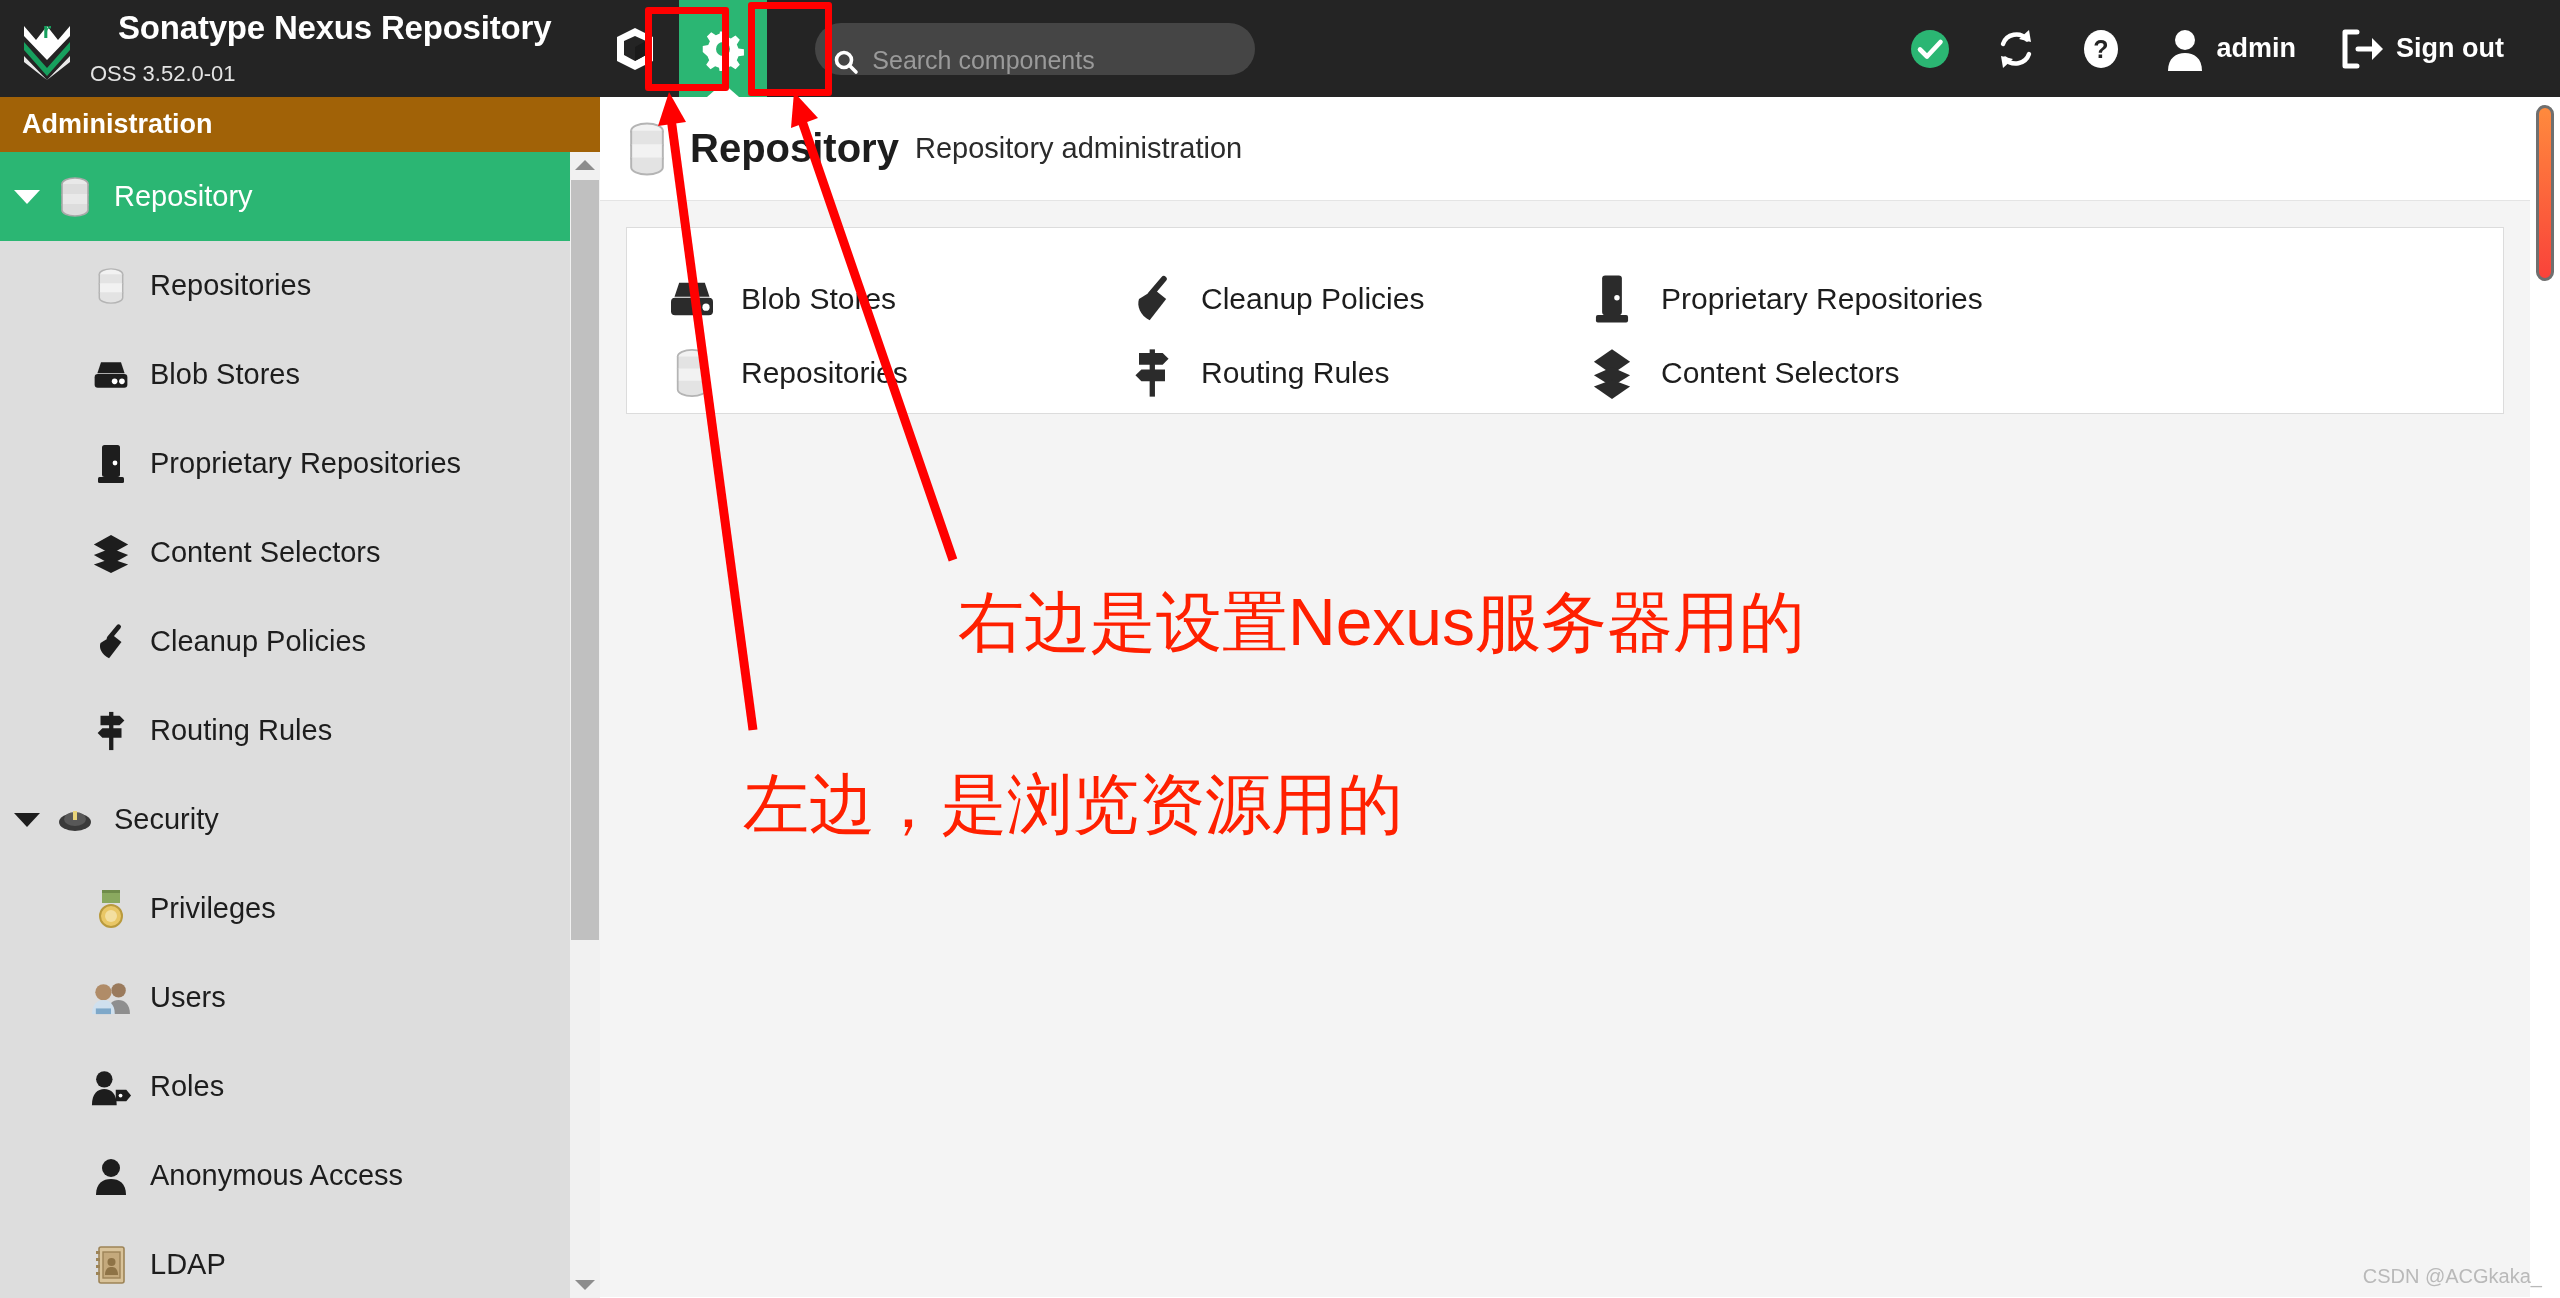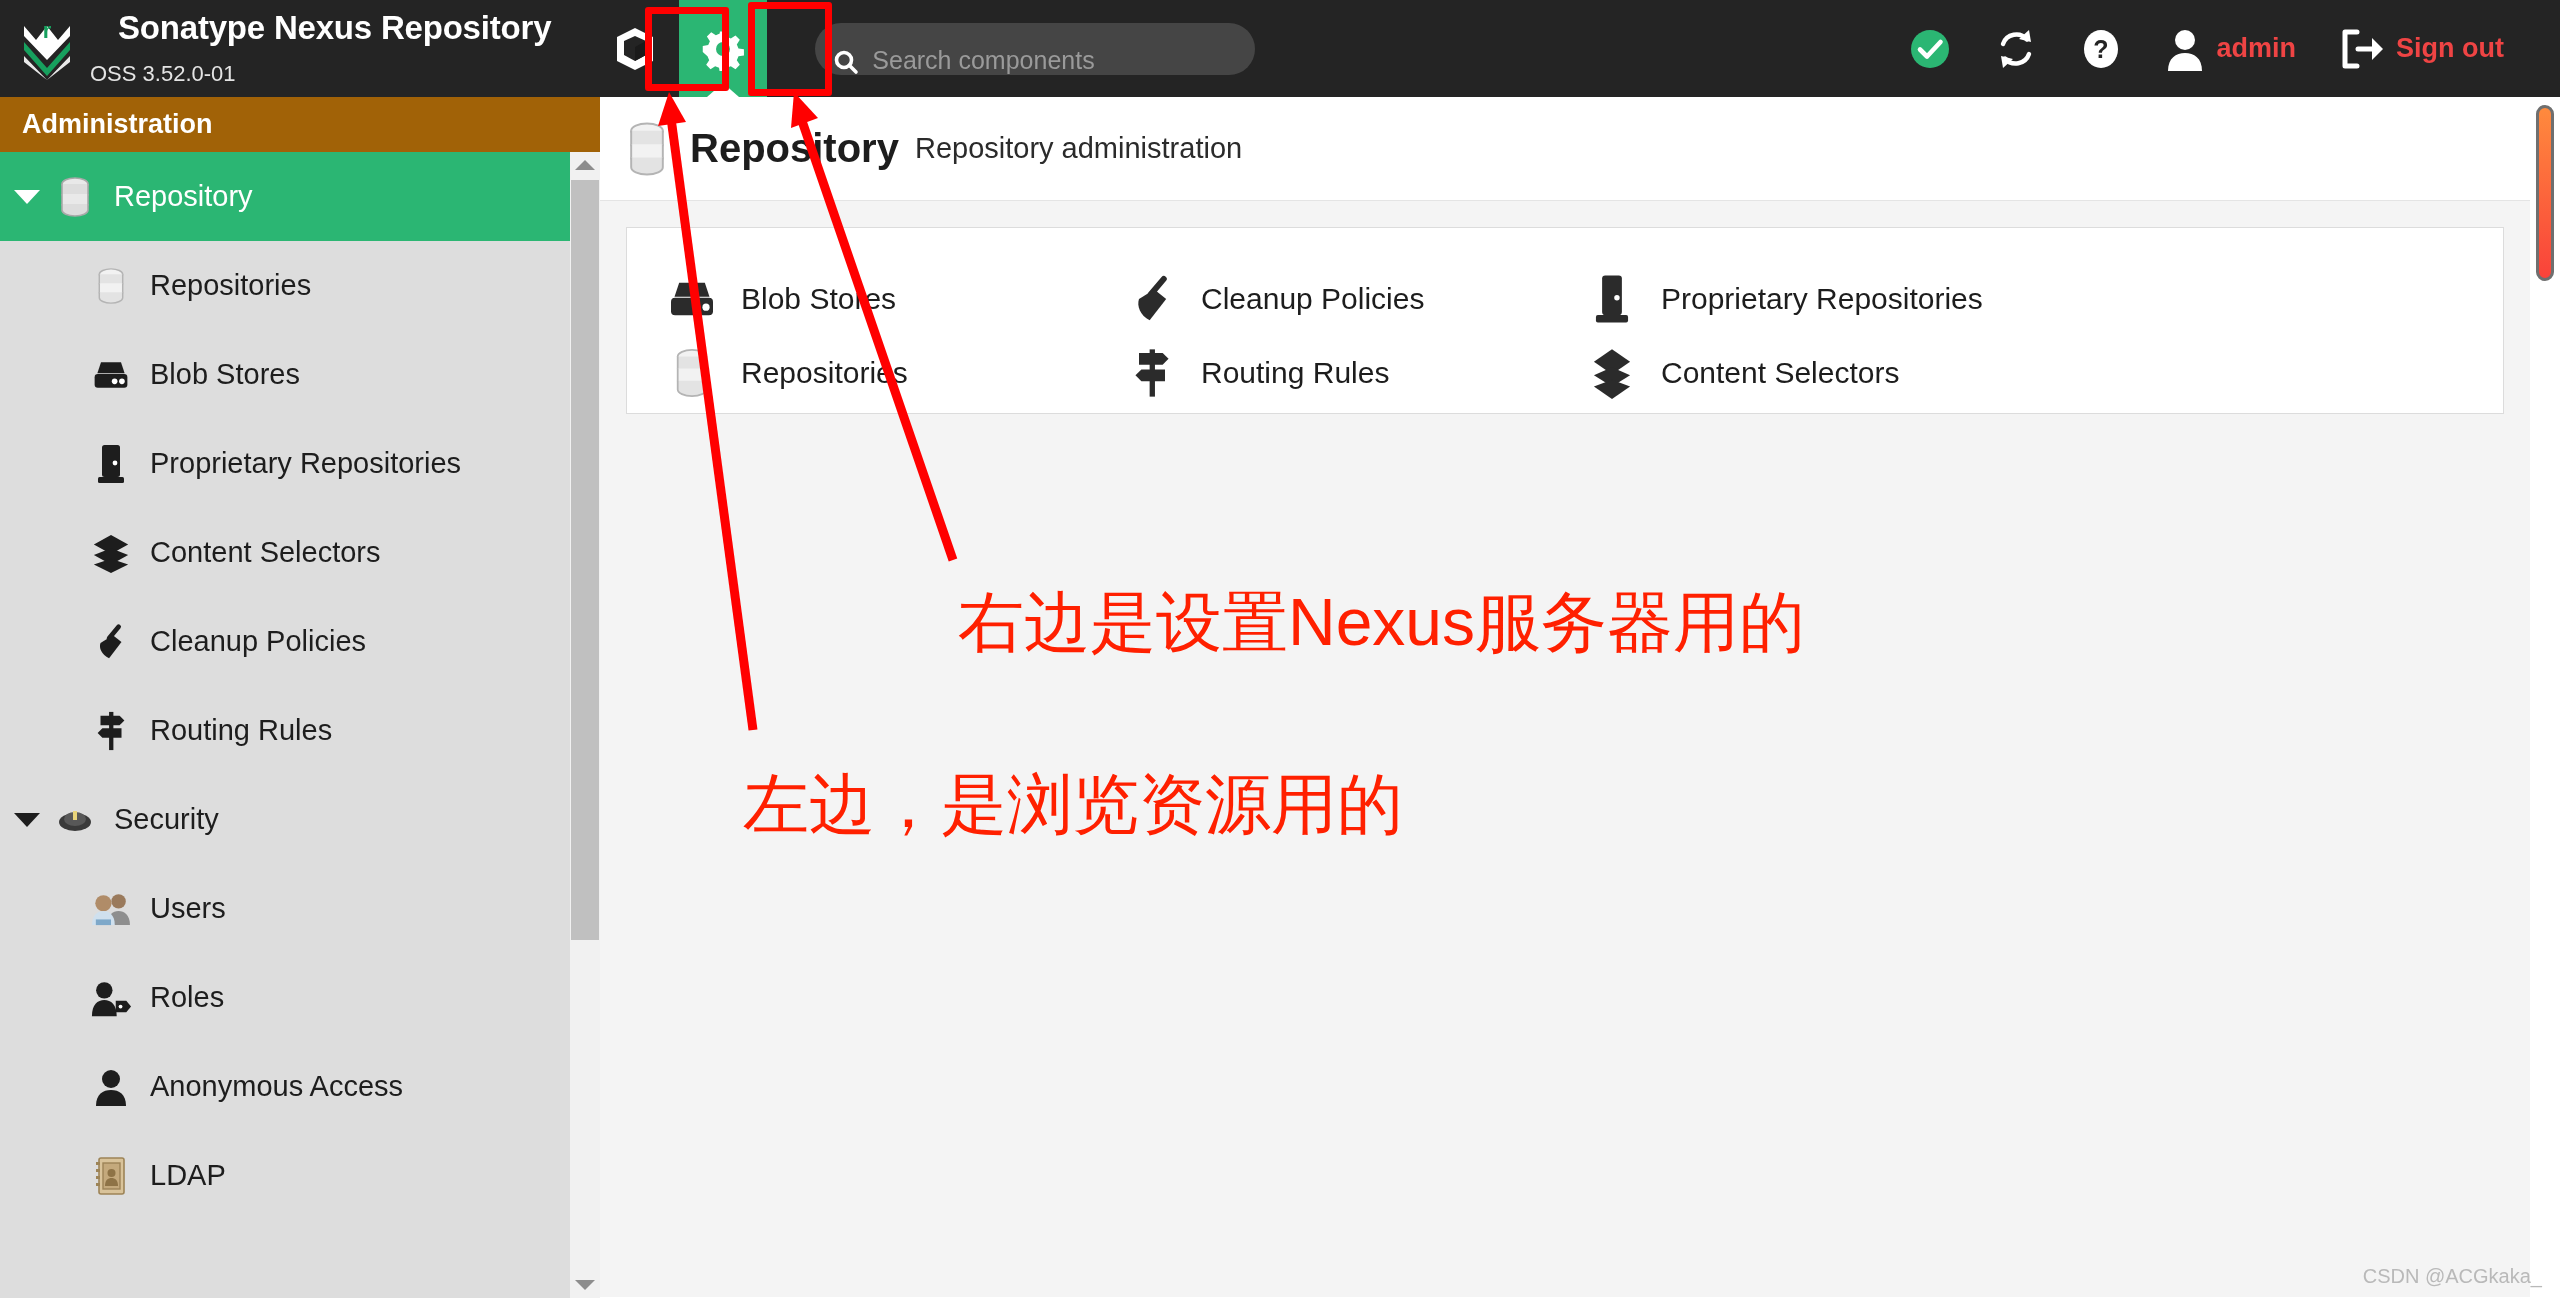--- a/index.html
+++ b/index.html
@@ -60,21 +60,21 @@
   }
 
   .header-right {
     margin-left: auto; margin-right: 34px;
     display: flex; align-items: center; gap: 0;
   }
   .hdr-item {
     display: flex; align-items: center; cursor: pointer;
     padding: 0 22px; height: 60px;
   }
-  .hdr-label { color: #ef4444; font-size: 27px; font-weight: bold; margin-left: 12px; white-space: nowrap; }
+  .hdr-label { color: #ffffff; font-size: 27px; font-weight: bold; margin-left: 12px; white-space: nowrap; }
 
   
   .sidebar {
     position: absolute; left: 0; top: 97px;
     width: 600px; height: 1201px;
     background: #dddddd;
   }
   .admin-bar {
     height: 55px; background: #a16207;
     display: flex; align-items: center; padding-left: 22px;
@@ -384,20 +384,31 @@
         <div class="nav-ico">
           <svg width="38" height="34" viewBox="0 0 38 34">
             <ellipse cx="19" cy="19" rx="16" ry="9" fill="#3a3a3a"></ellipse>
             <ellipse cx="19" cy="16" rx="11" ry="7" fill="#585858"></ellipse>
             <rect x="17" y="8" width="4" height="9" fill="#e8d47a"></rect>
           </svg>
         </div>
         <span class="nav-label">Security</span>
       </div>
 
+      <div class="nav-item child">
+        <div class="nav-ico">
+          <svg width="32" height="42" viewBox="0 0 32 42">
+            <rect x="7" y="2" width="18" height="13" fill="#8aa95f"></rect>
+            <rect x="7" y="2" width="18" height="3" fill="#6f8c4a"></rect>
+            <circle cx="16" cy="28" r="11" fill="#e9c766" stroke="#b99a3d" stroke-width="2"></circle>
+            <circle cx="16" cy="28" r="6" fill="#f3dfa0"></circle>
+          </svg>
+        </div>
+        <span class="nav-label">Privileges</span>
+      </div>
 
       <div class="nav-item child">
         <div class="nav-ico">
           <svg width="42" height="36" viewBox="0 0 44 38">
             <circle cx="30" cy="11" r="7.6" fill="#9a7a5c"></circle>
             <path d="M18 36 C18 25 24 21 30 21 C36 21 42 25 42 36 Z" fill="#8e8e8e"></path>
             <circle cx="14" cy="13" r="8.6" fill="#b08c68"></circle>
             <path d="M2 36 C2 25 8 21 14 21 C20 21 26 25 26 36 Z" fill="#cfe0ee"></path>
             <path d="M6 30 h16 v6 h-16 z" fill="#7ea8c9"></path>
           </svg>

